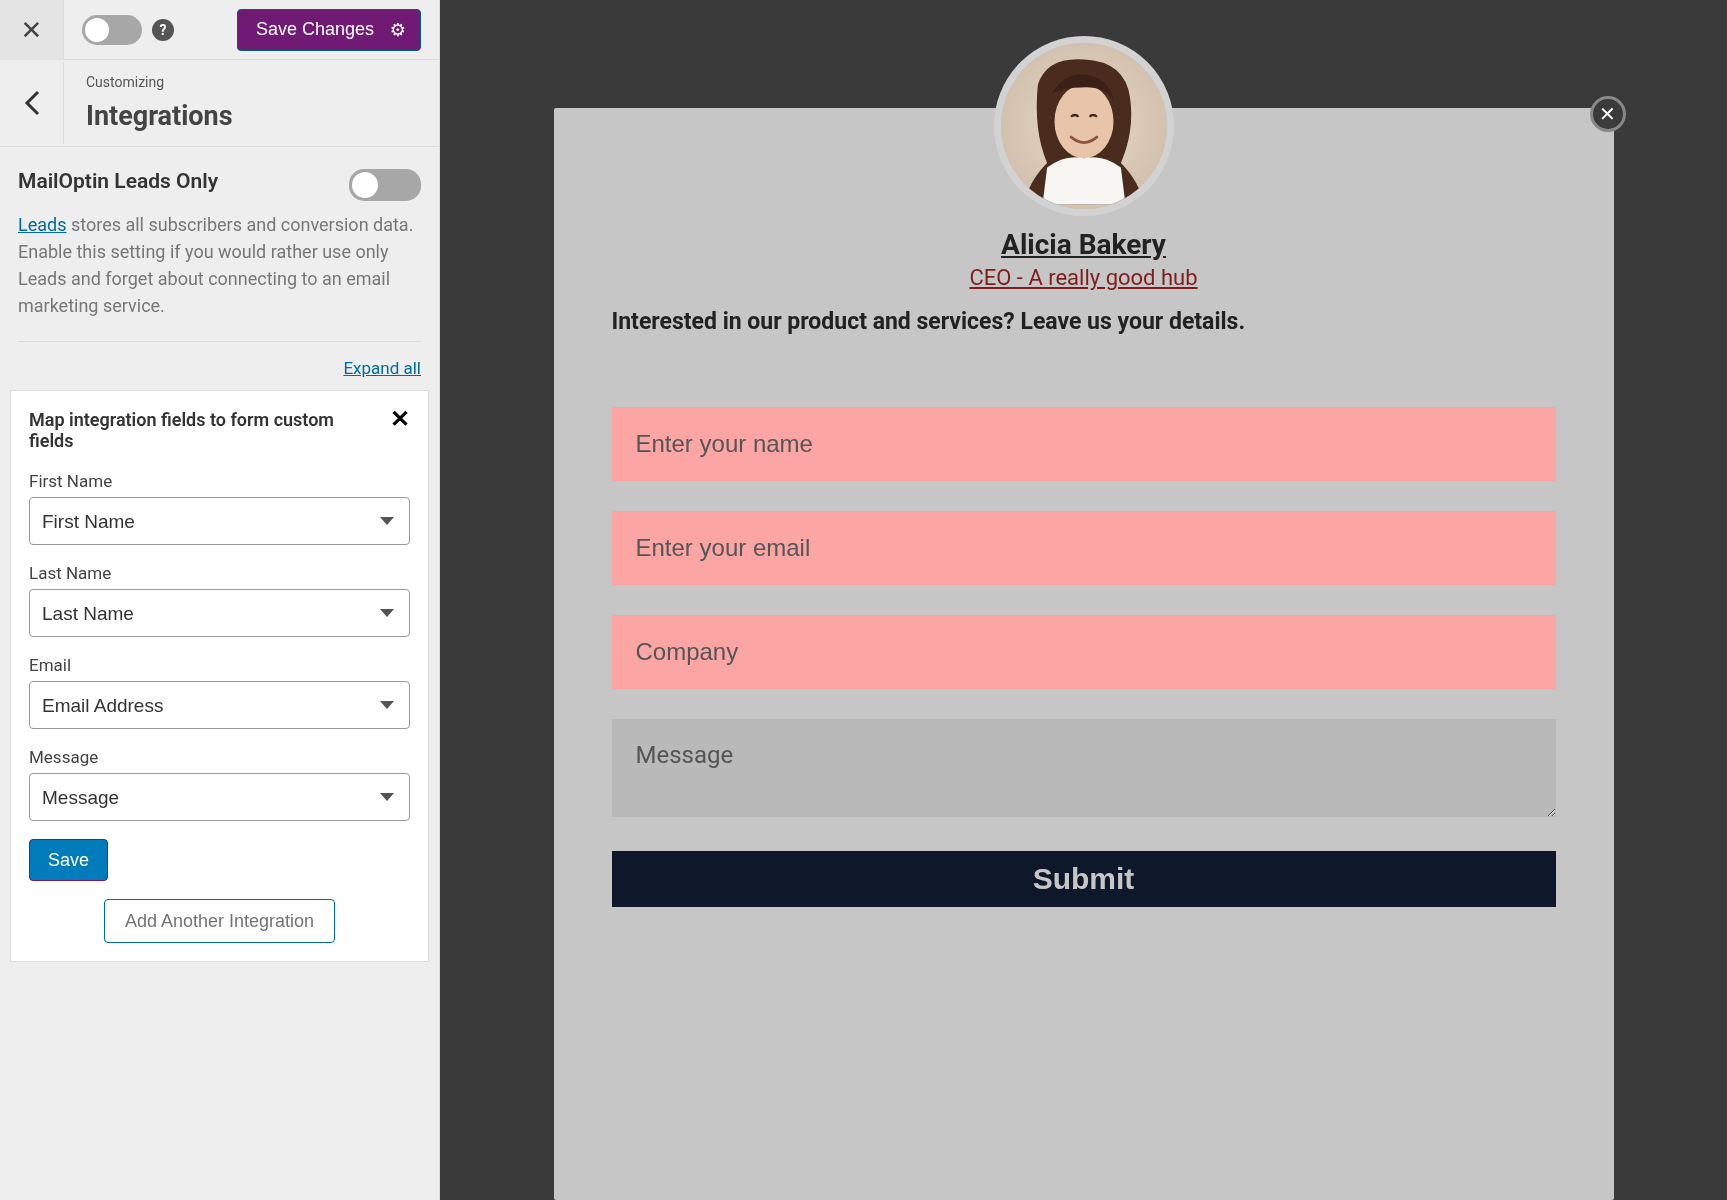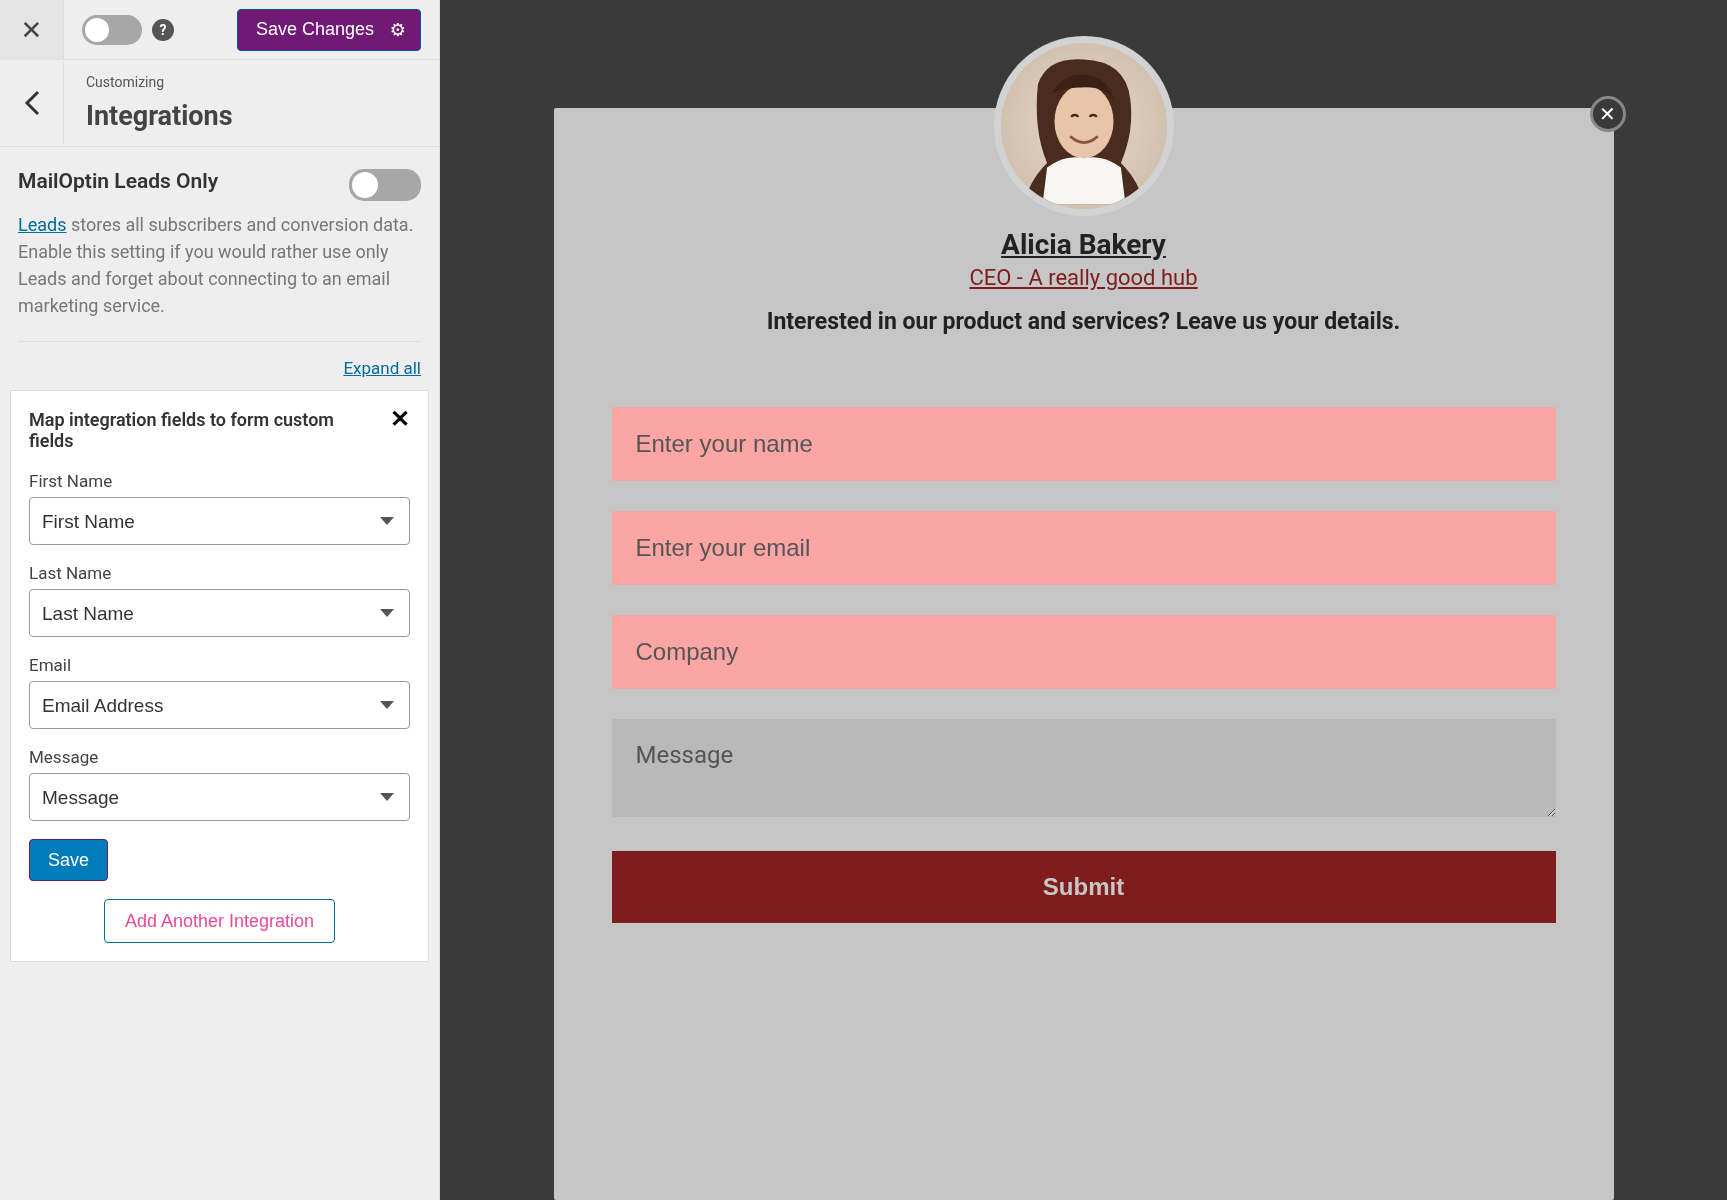--- a/index.html
+++ b/index.html
@@ -33,37 +33,37 @@
     .expand-link { display: block; text-align: right; color: #006ba1; text-decoration: underline; font-size: 17px; cursor: pointer; margin-bottom: 12px; }
 
     .white-panel { background: #fff; border: 1px solid #ddd; padding: 18px; position: relative; margin: 0 -8px; }
     .panel-close { position: absolute; right: 18px; top: 14px; font-size: 24px; cursor: pointer; font-weight: bold; }
     .panel-title { font-size: 18px; font-weight: 600; color: #333; margin-bottom: 20px; padding-right: 30px; }
     .field-label { font-size: 17px; color: #444; margin-bottom: 6px; }
     .select-wrap { position: relative; margin-bottom: 18px; }
     .select-wrap select { width: 100%; height: 48px; border: 1px solid #999; border-radius: 4px; background: #fff; padding: 0 40px 0 12px; font-size: 19px; color: #333; appearance: none; cursor: pointer; }
     .select-wrap:after { content: ""; position: absolute; right: 16px; top: 50%; transform: translateY(-50%); width: 0; height: 0; border-left: 7px solid transparent; border-right: 7px solid transparent; border-top: 8px solid #555; pointer-events: none; }
     .save-btn { background: #007cba; color: #fff; border: 1px solid #701a75; border-radius: 4px; height: 42px; padding: 0 18px; font-size: 18px; cursor: pointer; margin-bottom: 18px; }
-    .add-integration-btn { display: block; margin: 0 auto; background: #fff; color: #ec4899; border: 1px solid #006ba1; border-radius: 4px; height: 44px; padding: 0 20px; font-size: 18px; cursor: pointer; }
+    .add-integration-btn { display: block; margin: 0 auto; background: #fff; color: #737373; border: 1px solid #006ba1; border-radius: 4px; height: 44px; padding: 0 20px; font-size: 18px; cursor: pointer; }
 
     
     .preview { flex: 1; background: #3a3a3a; position: relative; padding-top: 108px; display: flex; justify-content: center; }
     .modal { width: 1060px; background: #c6c6c6; position: relative; padding: 38px 58px 56px 58px; border-radius: 2px; }
     .modal-close { position: absolute; right: -12px; top: -12px; width: 36px; height: 36px; background: #3a3a3a; color: #fff; border: 3px solid #888; border-radius: 50%; display: flex; align-items: center; justify-content: center; font-size: 20px; cursor: pointer; }
     .avatar-wrap { position: absolute; left: 50%; top: -72px; transform: translateX(-50%); width: 180px; height: 180px; border-radius: 50%; border: 7px solid #d2d2d2; overflow: hidden; background: #c6c6c6; }
     .avatar-wrap svg { width: 100%; height: 100%; }
     .person-section { text-align: center; margin-top: 82px; margin-bottom: 18px; }
     .person-name { font-size: 28px; font-weight: 700; color: #222; text-decoration: underline; }
     .person-subtitle { font-size: 22px; color: #7f1d1d; margin-top: 4px; text-decoration: underline; }
-    .prompt-text { text-align: center; font-size: 23px; font-weight: 700; color: #222; margin-bottom: 72px; }
+    .prompt-text { font-size: 23px; font-weight: 700; color: #222; margin-bottom: 72px; }
     .form-input { width: 100%; height: 74px; background: #fca5a5; border: none; padding: 0 24px; font-size: 24px; color: #555; margin-bottom: 30px; }
     .form-input::placeholder { color: #555; }
     .form-textarea { width: 100%; height: 98px; background: #b9b9b9; border: none; padding: 22px 24px; font-size: 24px; color: #555; margin-bottom: 30px; resize: both; font-family: inherit; }
     .form-textarea::placeholder { color: #555; }
-    .submit-btn { width: 100%; height: 72px; background: #7f1d1d; color: #c6c6c6; border: none; font-size: 24px; font-weight: 600; cursor: pointer; }
+    .submit-btn { width: 100%; height: 56px; background: #0f172a; color: #c6c6c6; border: none; font-size: 30px; font-weight: 600; cursor: pointer; }
   </style>
 </head>
 <body>
 
 <div class="sidebar">
   <div class="topbar">
     <div class="close-panel">✕</div>
     <div class="toggle-wrap">
       <div class="toggle-switch">
           <div class="knob"></div>

